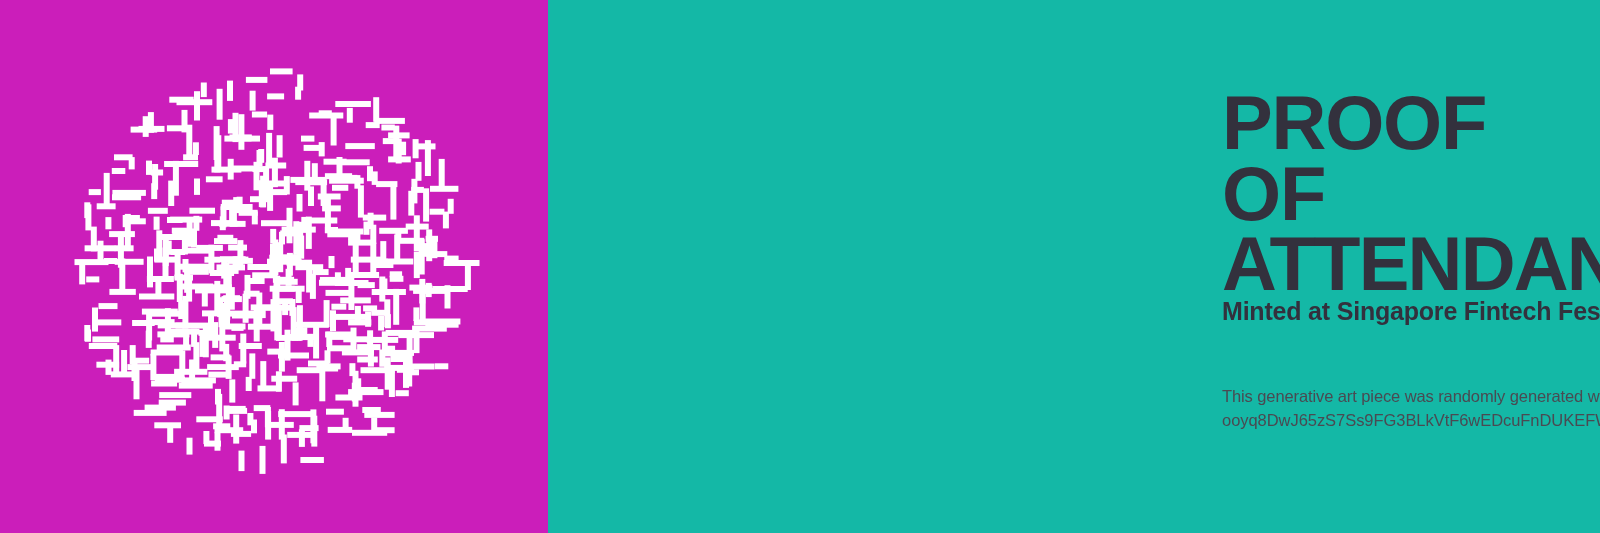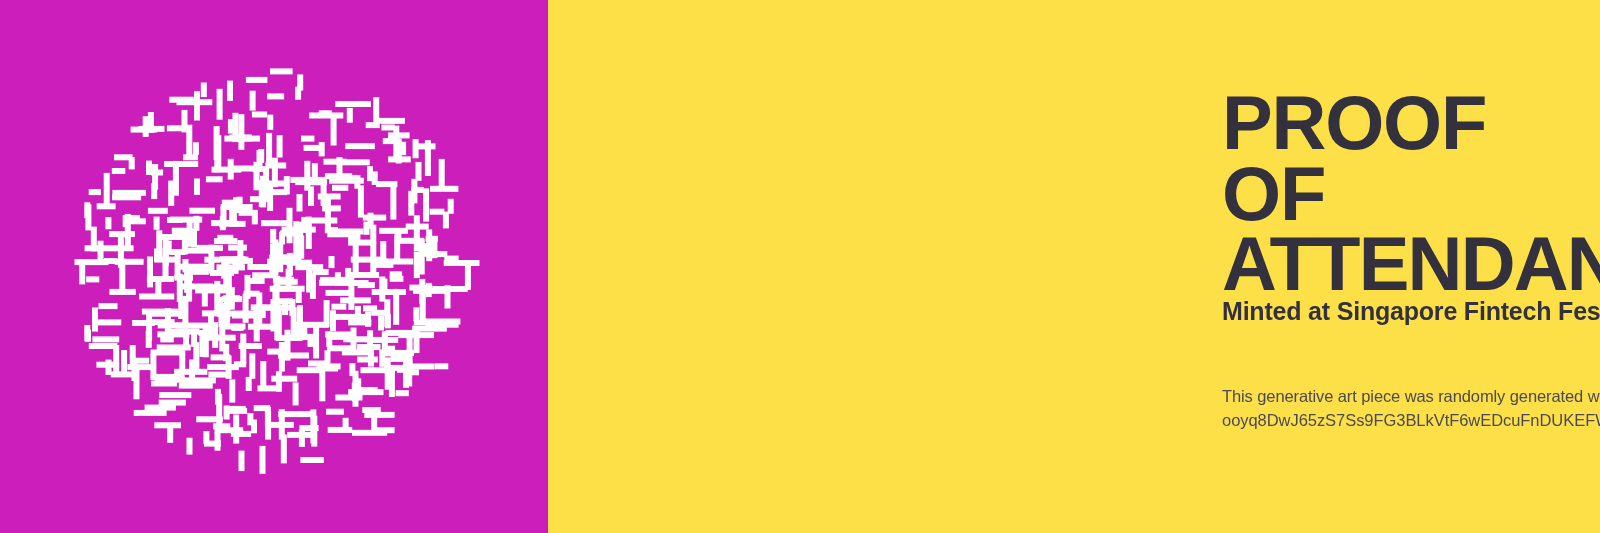--- a/index.html
+++ b/index.html
@@ -39,21 +39,21 @@
     width: 548px;
     height: 533px;
     display: block;
   }
 
   
   .info-panel {
     position: relative;
     flex: 1 1 auto;
     height: 533px;
-    background: #fde047;
+    background: #14b8a6;
     text-decoration: underline;
   }
 
   .headline {
     position: absolute;
     left: 674px;
     top: 88px;
     margin: 0;
     padding: 0;
     color: #33313d;

